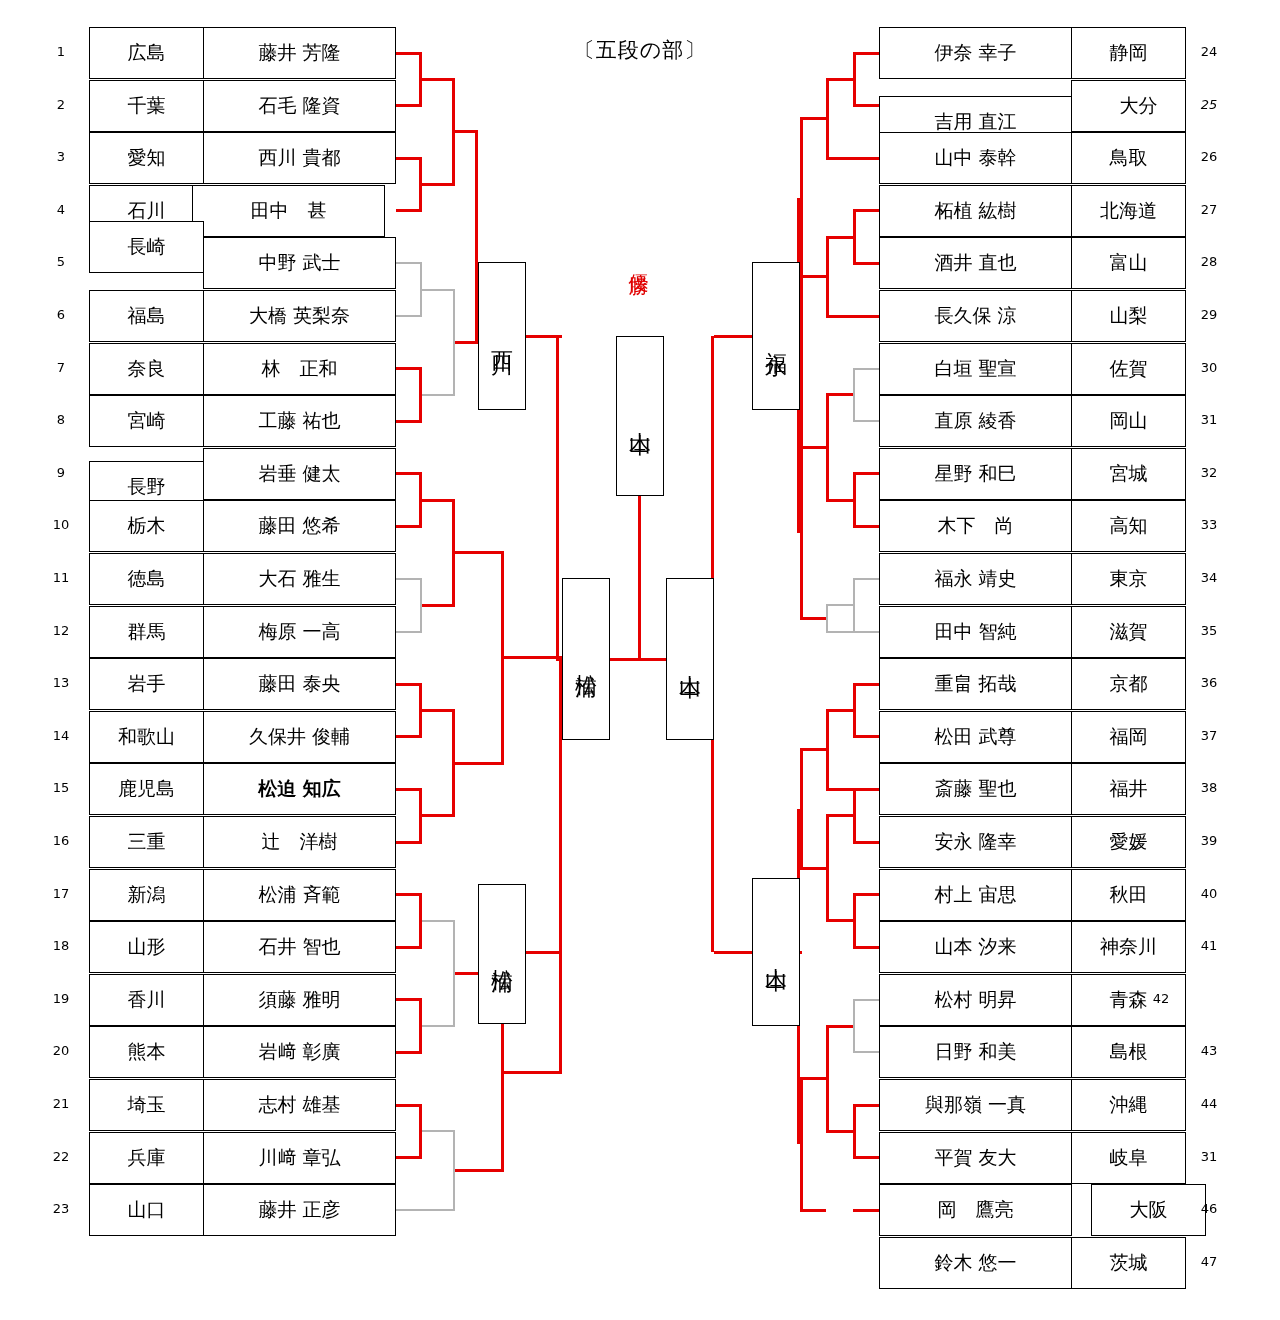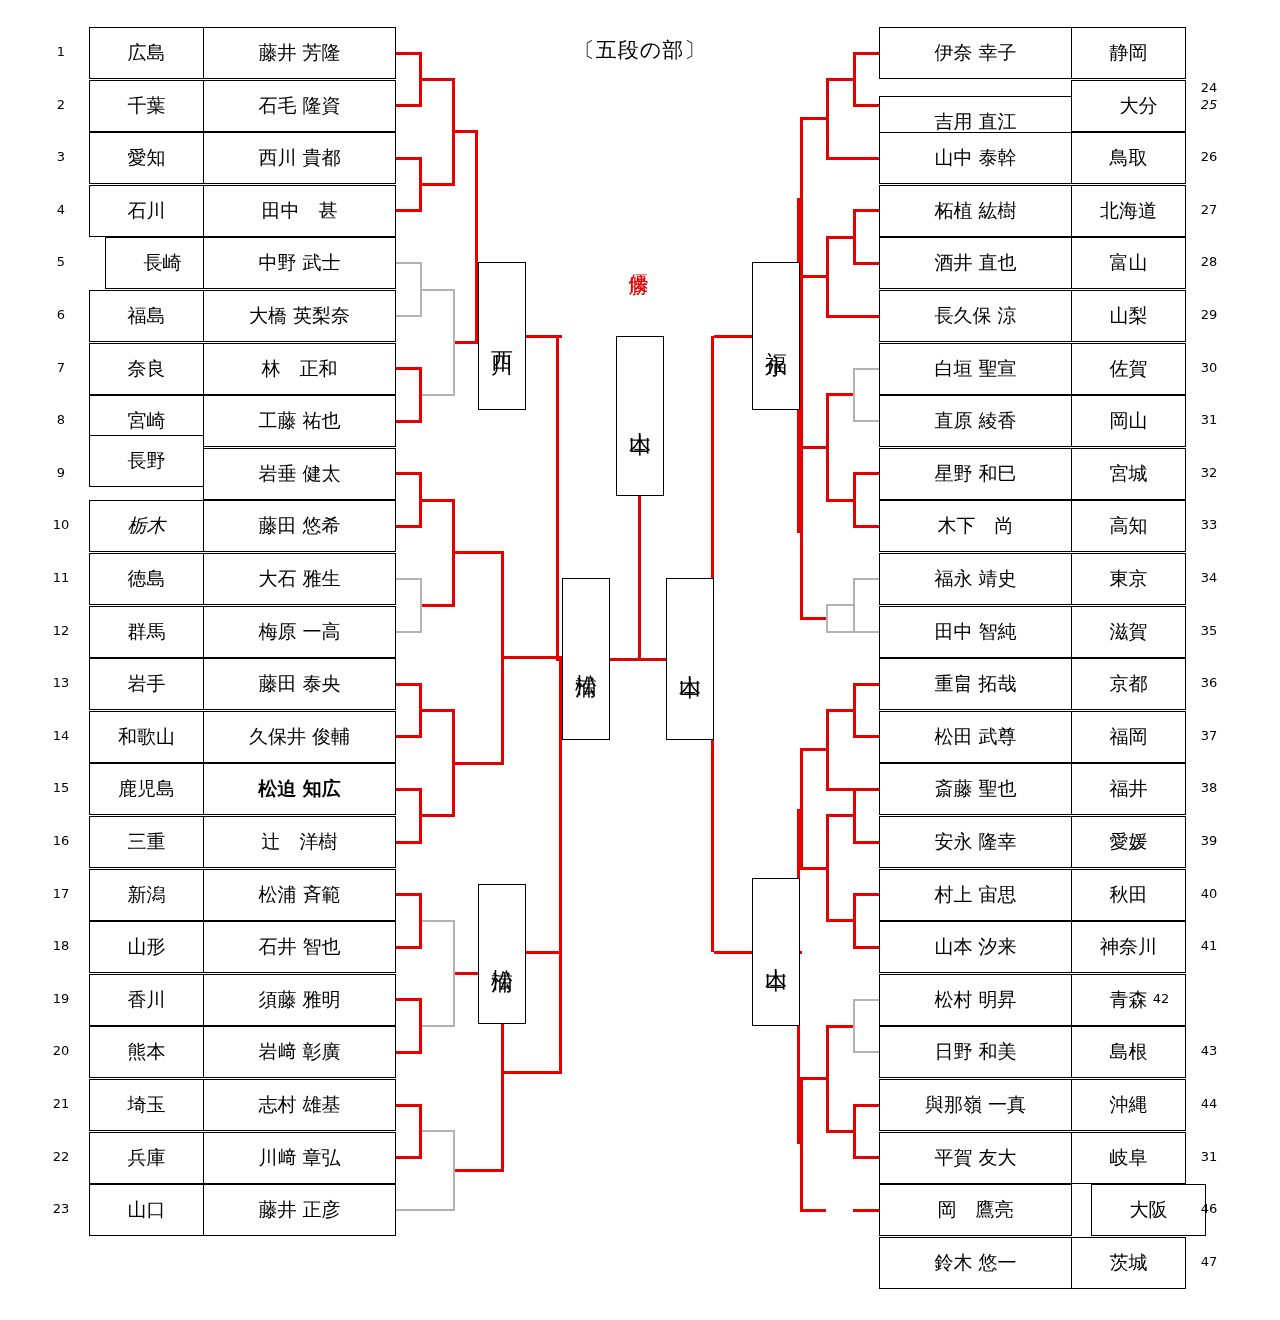--- a/index.html
+++ b/index.html
@@ -59,38 +59,38 @@
       <div class="cell pref" style="left: 89px; top: 27px; height: 52px;">広島</div>
       <div class="cell name" style="left: 203px; top: 27px; height: 52px;">藤井 芳隆</div>
       <div class="num" style="left: 48px; top: 96.6px;">2</div>
       <div class="cell pref" style="left: 89px; top: 79.6px; height: 52px;">千葉</div>
       <div class="cell name" style="left: 203px; top: 79.6px; height: 52px;">石毛 隆資</div>
       <div class="num" style="left: 48px; top: 149.2px;">3</div>
       <div class="cell pref" style="left: 89px; top: 132.2px; height: 52px;">愛知</div>
       <div class="cell name" style="left: 203px; top: 132.2px; height: 52px;">西川 貴都</div>
       <div class="num" style="left: 48px; top: 201.8px;">4</div>
       <div class="cell pref" style="left: 89px; top: 184.8px; height: 52px;">石川</div>
-      <div class="cell name" style="left: 203px; top: 184.8px; height: 52px; text-align: center;">田中　甚</div>
+      <div class="cell name" style="left: 192px; top: 184.8px; height: 52px; text-align: center;">田中　甚</div>
       <div class="num" style="left: 48px; top: 254.4px;">5</div>
-      <div class="cell pref" style="left: 89px; top: 237px; height: 52px; margin-left: 16px;">長崎</div>
+      <div class="cell pref" style="left: 89px; top: 221px; height: 52px;">長崎</div>
       <div class="cell name" style="left: 203px; top: 237.4px; height: 52px;">中野 武士</div>
       <div class="num" style="left: 48px; top: 307px;">6</div>
       <div class="cell pref" style="left: 89px; top: 290px; height: 52px;">福島</div>
       <div class="cell name" style="left: 203px; top: 290px; height: 52px;">大橋 英梨奈</div>
       <div class="num" style="left: 48px; top: 359.6px;">7</div>
       <div class="cell pref" style="left: 89px; top: 342.6px; height: 52px;">奈良</div>
       <div class="cell name" style="left: 203px; top: 342.6px; height: 52px;">林　正和</div>
       <div class="num" style="left: 48px; top: 412.2px;">8</div>
       <div class="cell pref" style="left: 89px; top: 395.2px; height: 52px;">宮崎</div>
       <div class="cell name" style="left: 203px; top: 395.2px; height: 52px;">工藤 祐也</div>
       <div class="num" style="left: 48px; top: 464.8px;">9</div>
-      <div class="cell pref" style="left: 89px; top: 435px; height: 52px;">長野</div>
+      <div class="cell pref" style="left: 89px; top: 461px; height: 52px;">長野</div>
       <div class="cell name" style="left: 203px; top: 447.8px; height: 52px;">岩垂 健太</div>
       <div class="num" style="left: 48px; top: 517.4px;">10</div>
-      <div class="cell pref" style="left: 89px; top: 500.4px; height: 52px; font-style: italic;">栃木</div>
+      <div class="cell pref" style="left: 89px; top: 500.4px; height: 52px;">栃木</div>
       <div class="cell name" style="left: 203px; top: 500.4px; height: 52px;">藤田 悠希</div>
       <div class="num" style="left: 48px; top: 570px;">11</div>
       <div class="cell pref" style="left: 89px; top: 553px; height: 52px;">徳島</div>
       <div class="cell name" style="left: 203px; top: 553px; height: 52px;">大石 雅生</div>
       <div class="num" style="left: 48px; top: 622.6px;">12</div>
       <div class="cell pref" style="left: 89px; top: 605.6px; height: 52px;">群馬</div>
       <div class="cell name" style="left: 203px; top: 605.6px; height: 52px;">梅原 一高</div>
       <div class="num" style="left: 48px; top: 675.2px;">13</div>
       <div class="cell pref" style="left: 89px; top: 658.2px; height: 52px;">岩手</div>
       <div class="cell name" style="left: 203px; top: 658.2px; height: 52px;">藤田 泰央</div>
@@ -192,21 +192,21 @@
       <div class="ln red" style="left: 559px; top: 657.9px; width: 3px; height: 414.225px;"></div>
       <div class="ln red" style="left: 504px; top: 1070.62px; width: 58px; height: 3px;"></div>
       <div class="ln red" style="left: 526px; top: 950.5px; width: 36px; height: 3px;"></div>
       <div class="ln red" style="left: 556px; top: 336px; width: 3px; height: 323px;"></div>
       <div class="ln red" style="left: 556px; top: 657.5px; width: 60px; height: 3px;"></div>
     </div>
 
   <div id="right-side">
       <div class="cell name" style="left: 879px; top: 27px; height: 52px;">伊奈 幸子</div>
       <div class="cell pref" style="left: 1071px; top: 27px; height: 52px;">静岡</div>
-      <div class="num" style="left: 1196px; top: 44px; margin-top: 36px;">24</div>
+      <div class="num" style="left: 1196px; top: 44px;">24</div>
       <div class="cell name" style="left: 879px; top: 96px; height: 52px;">吉用 直江</div>
       <div class="cell pref" style="left: 1071px; top: 79.6px; height: 52px; padding-left: 20px;">大分</div>
       <div class="num" style="left: 1196px; top: 96.6px; font-style: italic;">25</div>
       <div class="cell name" style="left: 879px; top: 132.2px; height: 52px;">山中 泰幹</div>
       <div class="cell pref" style="left: 1071px; top: 132.2px; height: 52px;">鳥取</div>
       <div class="num" style="left: 1196px; top: 149.2px;">26</div>
       <div class="cell name" style="left: 879px; top: 184.8px; height: 52px;">柘植 紘樹</div>
       <div class="cell pref" style="left: 1071px; top: 184.8px; height: 52px;">北海道</div>
       <div class="num" style="left: 1196px; top: 201.8px;">27</div>
       <div class="cell name" style="left: 879px; top: 237.4px; height: 52px;">酒井 直也</div>

